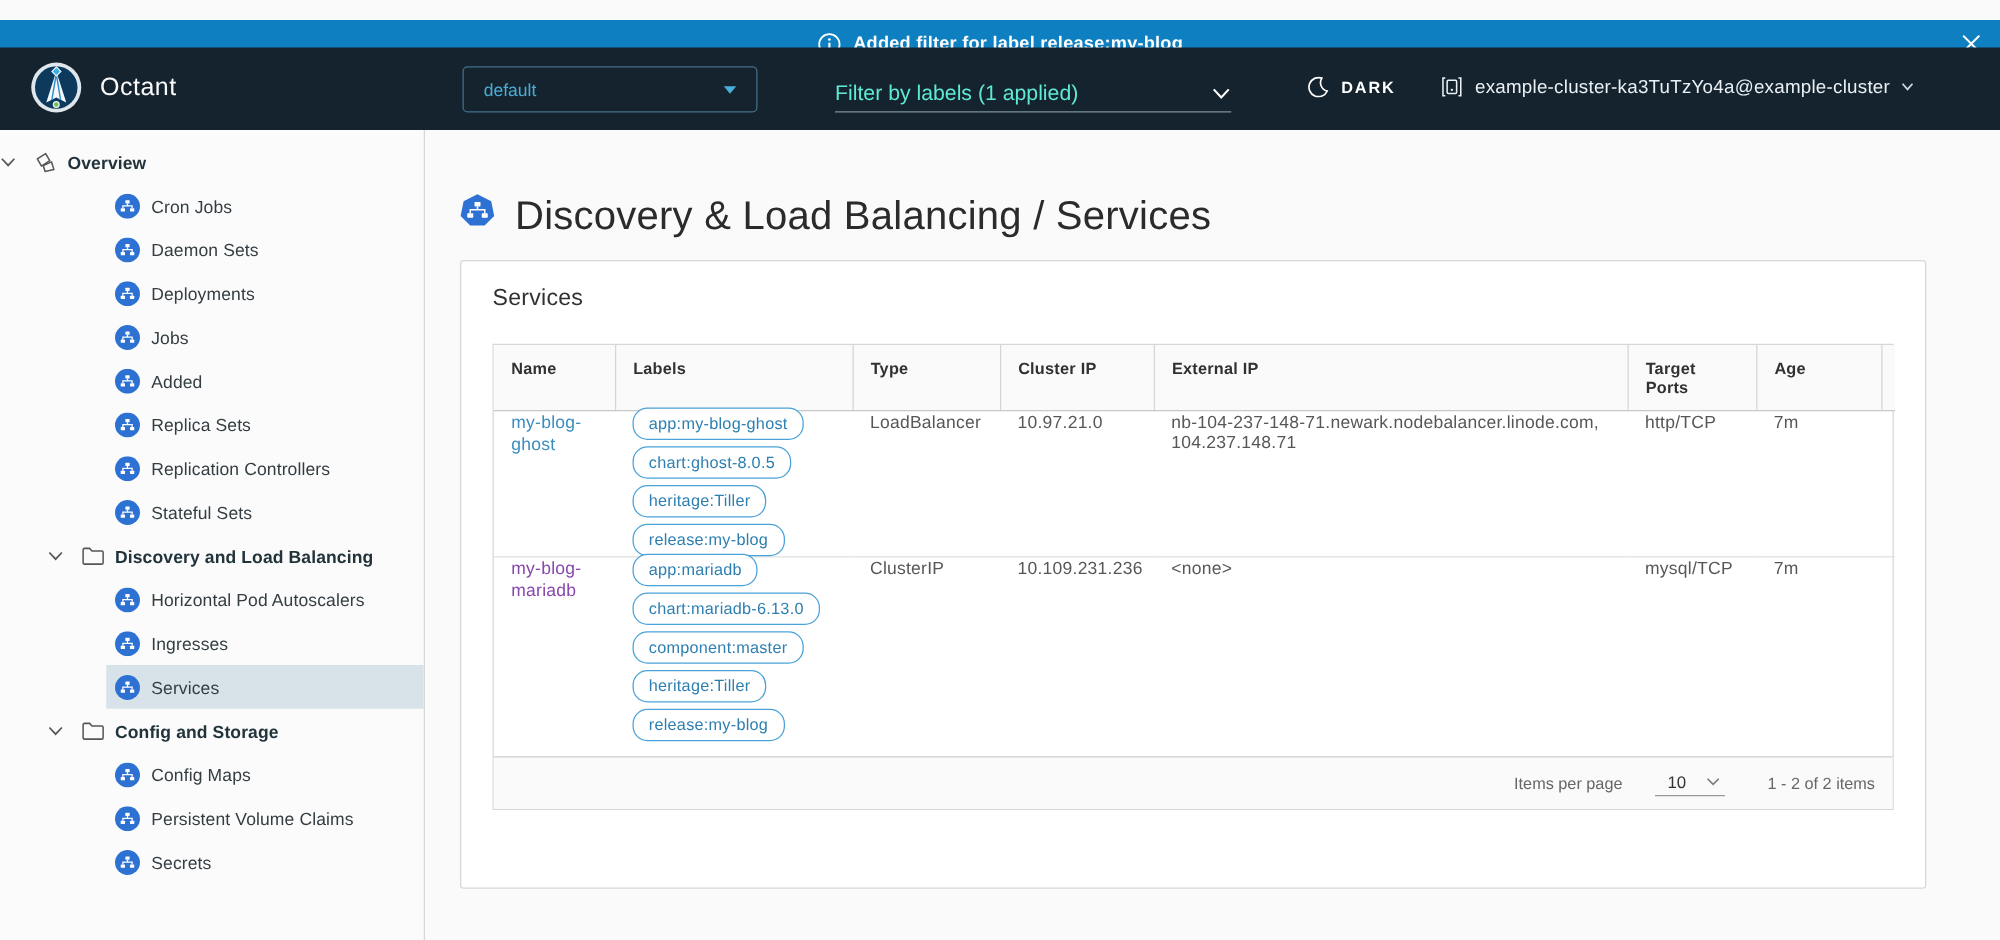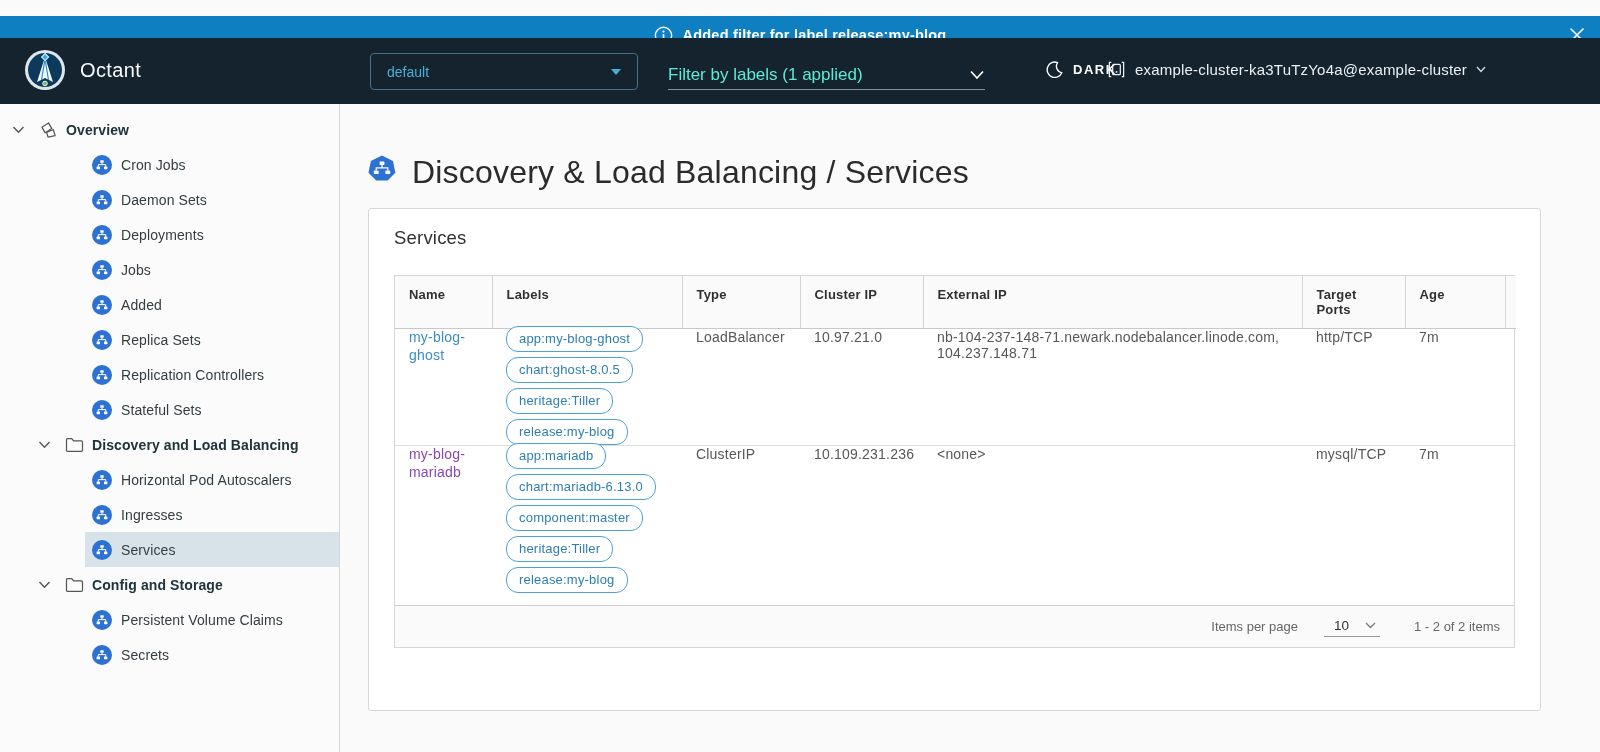--- a/index.html
+++ b/index.html
@@ -9,41 +9,41 @@
   
   .alert-bar { position:absolute; left:0; top:16px; width:1600px; height:38px;
     background:#0e7fc1; color:#fff; display:flex; align-items:center; justify-content:center; }
   .alert-msg { display:flex; align-items:center; gap:10px; font-size:14.5px; font-weight:600; letter-spacing:.2px; }
   .alert-close { position:absolute; right:12px; top:8px; width:22px; height:22px; cursor:pointer; }
 
   
   .app-header { position:absolute; left:0; top:38px; width:1600px; height:66px; background:#15232e; }
   .brand { position:absolute; left:24px; top:11px; display:flex; align-items:center; gap:14px; }
   .brand-name { color:#fafafa; font-size:20px; letter-spacing:.4px; }
-  .ns-select { position:absolute; left:370px; top:15px; width:268px; height:37px;
+  .ns-select { position:absolute; left:370px; top:15px; width:236px; height:37px;
     border:1px solid #43708a; border-radius:4px; display:flex; align-items:center;
     padding:0 16px; cursor:pointer; }
   .ns-value { color:#49afd9; font-size:14px; flex:1; }
   .ns-caret { width:0; height:0; border-left:5px solid transparent; border-right:5px solid transparent;
     border-top:6px solid #49afd9; }
   .filter-select { position:absolute; left:668px; top:22px; width:317px; height:30px;
     border-bottom:1px solid #7c929e; display:flex; align-items:center; cursor:pointer; }
   .filter-label { color:#5eead4; font-size:17px; flex:1; }
   .theme-toggle { position:absolute; left:1046px; top:23px; display:flex; align-items:center; gap:10px;
     color:#fff; cursor:pointer; }
   .theme-label { font-size:13px; font-weight:700; letter-spacing:1.5px; }
-  .context-select { position:absolute; left:1107px; top:22px; display:flex; align-items:center; gap:9px;
+  .context-select { position:absolute; left:1152px; top:22px; display:flex; align-items:center; gap:9px;
     color:#eaf0f4; cursor:pointer; }
   .context-label { font-size:15px; letter-spacing:.2px; }
 
   
   .sidebar { position:absolute; left:0; top:104px; width:340px; height:648px;
     background:#fbfbfb; border-right:1px solid #d7d7d7; padding-top:8px; overflow:hidden; }
   .sb-row { height:35px; display:flex; align-items:center; cursor:pointer; }
-  .sb-row.root { padding-left:12px; }
+  .sb-row.root { padding-left:0; }
   .sb-row.root .sb-caret { margin-right:14px; }
   .sb-row.root .sb-label { margin-left:8px; font-weight:600; color:#21333b; }
   .sb-row.group { padding-left:38px; }
   .sb-row.group .sb-caret { margin-right:14px; }
   .sb-row.group .sb-label { margin-left:8px; font-weight:600; color:#21333b; }
   .sb-row.leaf { margin-left:85px; padding-left:7px; }
   .sb-row.leaf .sb-label { margin-left:9px; color:#333d42; }
   .sb-row.leaf.selected { background:#d8e3e9; }
   .sb-label { font-size:14px; letter-spacing:.1px; white-space:nowrap; }
   .sb-caret, .sb-ico { flex:0 0 auto; display:flex; align-items:center; justify-content:center; }
@@ -342,20 +342,34 @@
         <svg width="13" height="8" viewBox="0 0 13 8">
           <path d="M1.5 1 L6.5 6.3 L11.5 1" fill="none" stroke="#565656" stroke-width="1.4"></path>
         </svg>
       </span>
       <span class="sb-ico">
         <svg width="19" height="16" viewBox="0 0 20 17">
           <path d="M1.5 3 Q1.5 1.8 2.7 1.8 H7 L9 4 H17.3 Q18.5 4 18.5 5.2 V14 Q18.5 15.2 17.3 15.2 H2.7 Q1.5 15.2 1.5 14 Z" fill="none" stroke="#565656" stroke-width="1.3"></path>
         </svg>
       </span>
       <span class="sb-label">Config and Storage</span>
+    </div>
+    <div class="sb-row leaf">
+      <span class="sb-ico">
+        <svg width="20" height="20" viewBox="0 0 20 20">
+          <circle cx="10" cy="10" r="10" fill="#2d72d2"></circle>
+          <g fill="#fff">
+            <rect x="8.3" y="5.2" width="3.4" height="2.6" rx="0.4"></rect>
+            <rect x="4.6" y="11.6" width="3.4" height="2.6" rx="0.4"></rect>
+            <rect x="12" y="11.6" width="3.4" height="2.6" rx="0.4"></rect>
+          </g>
+          <path d="M10 7.8 V9.6 M6.3 11.6 V9.6 H13.7 V11.6" fill="none" stroke="#fff" stroke-width="1"></path>
+        </svg>
+      </span>
+      <span class="sb-label">Config Maps</span>
     </div>
     <div class="sb-row leaf">
       <span class="sb-ico">
         <svg width="20" height="20" viewBox="0 0 20 20">
           <circle cx="10" cy="10" r="10" fill="#2d72d2"></circle>
           <g fill="#fff">
             <rect x="8.3" y="5.2" width="3.4" height="2.6" rx="0.4"></rect>
             <rect x="4.6" y="11.6" width="3.4" height="2.6" rx="0.4"></rect>
             <rect x="12" y="11.6" width="3.4" height="2.6" rx="0.4"></rect>
           </g>

